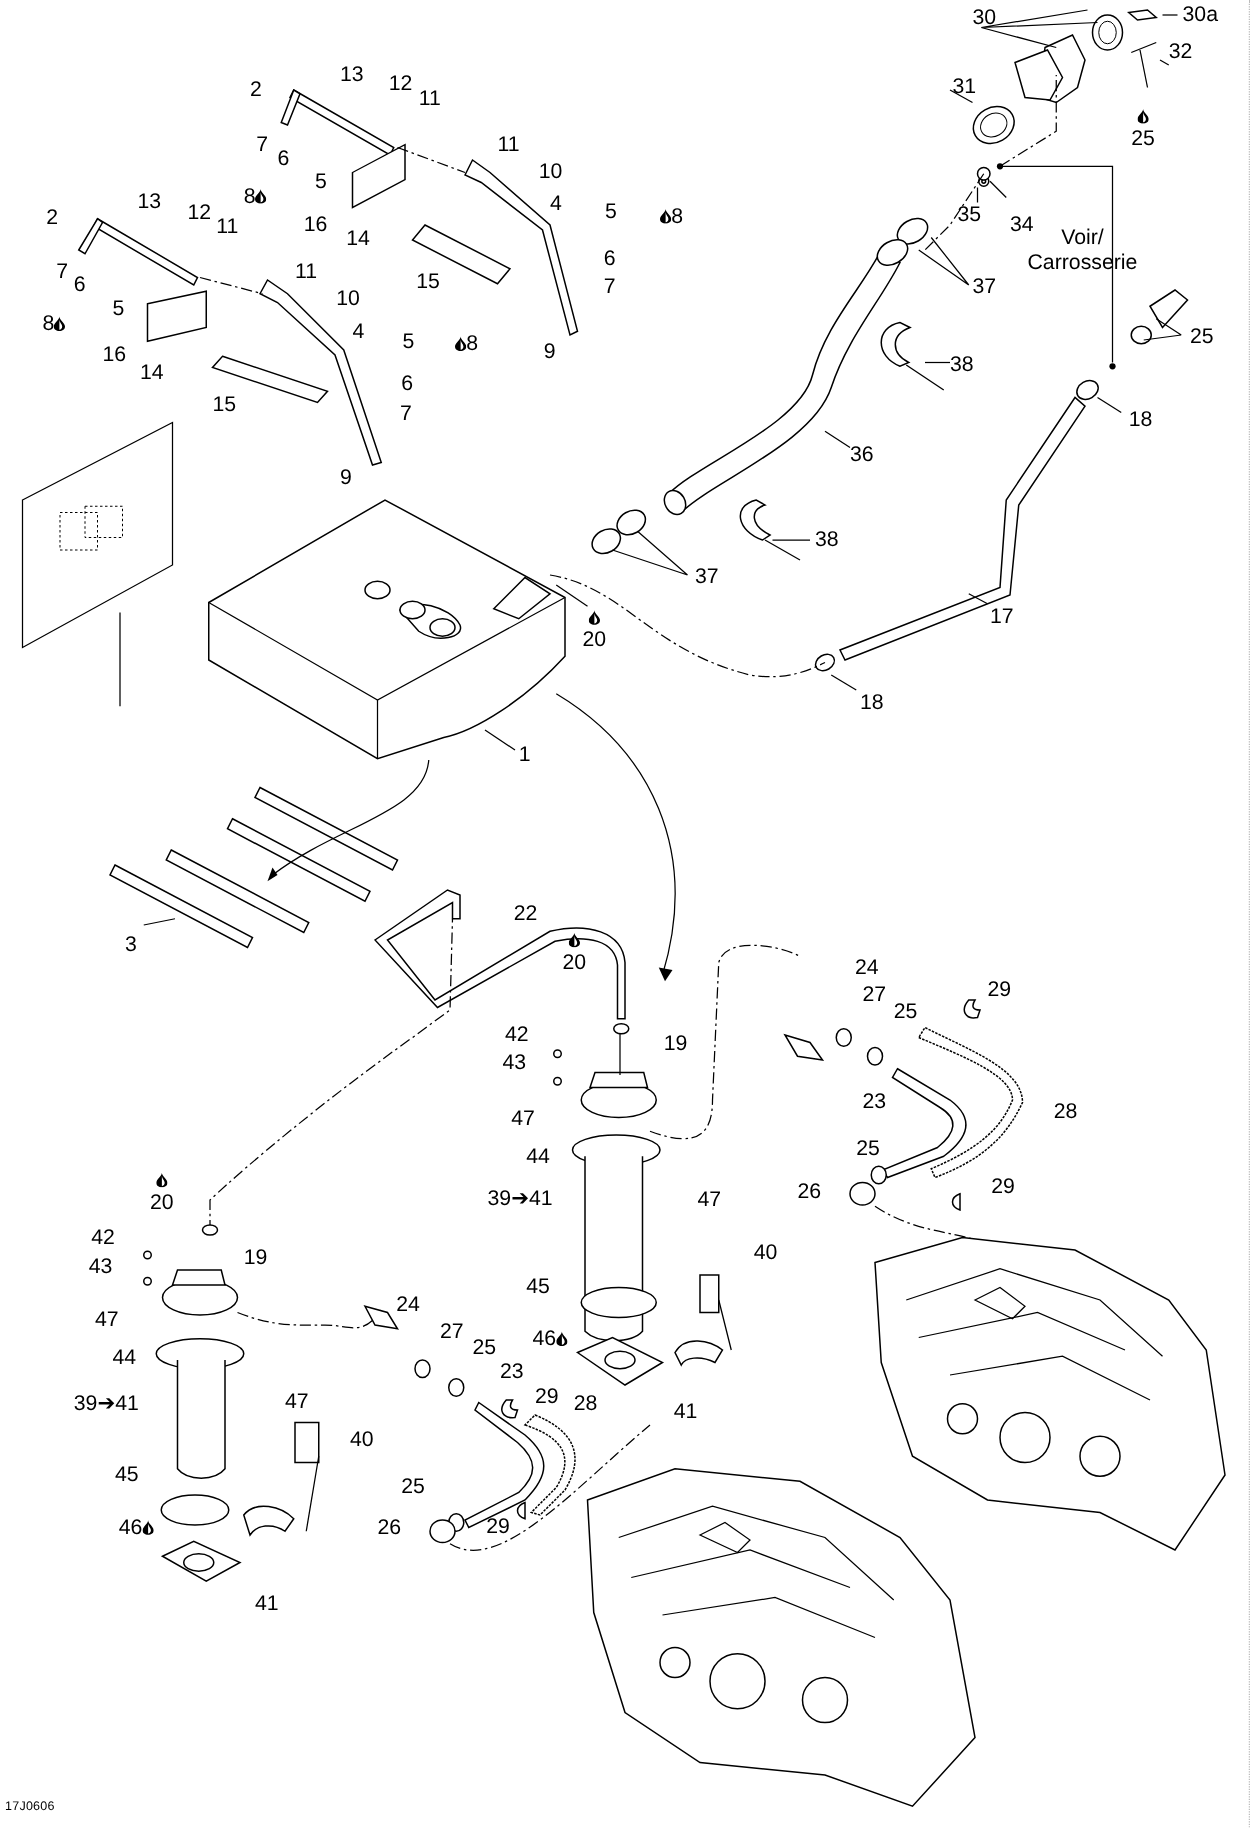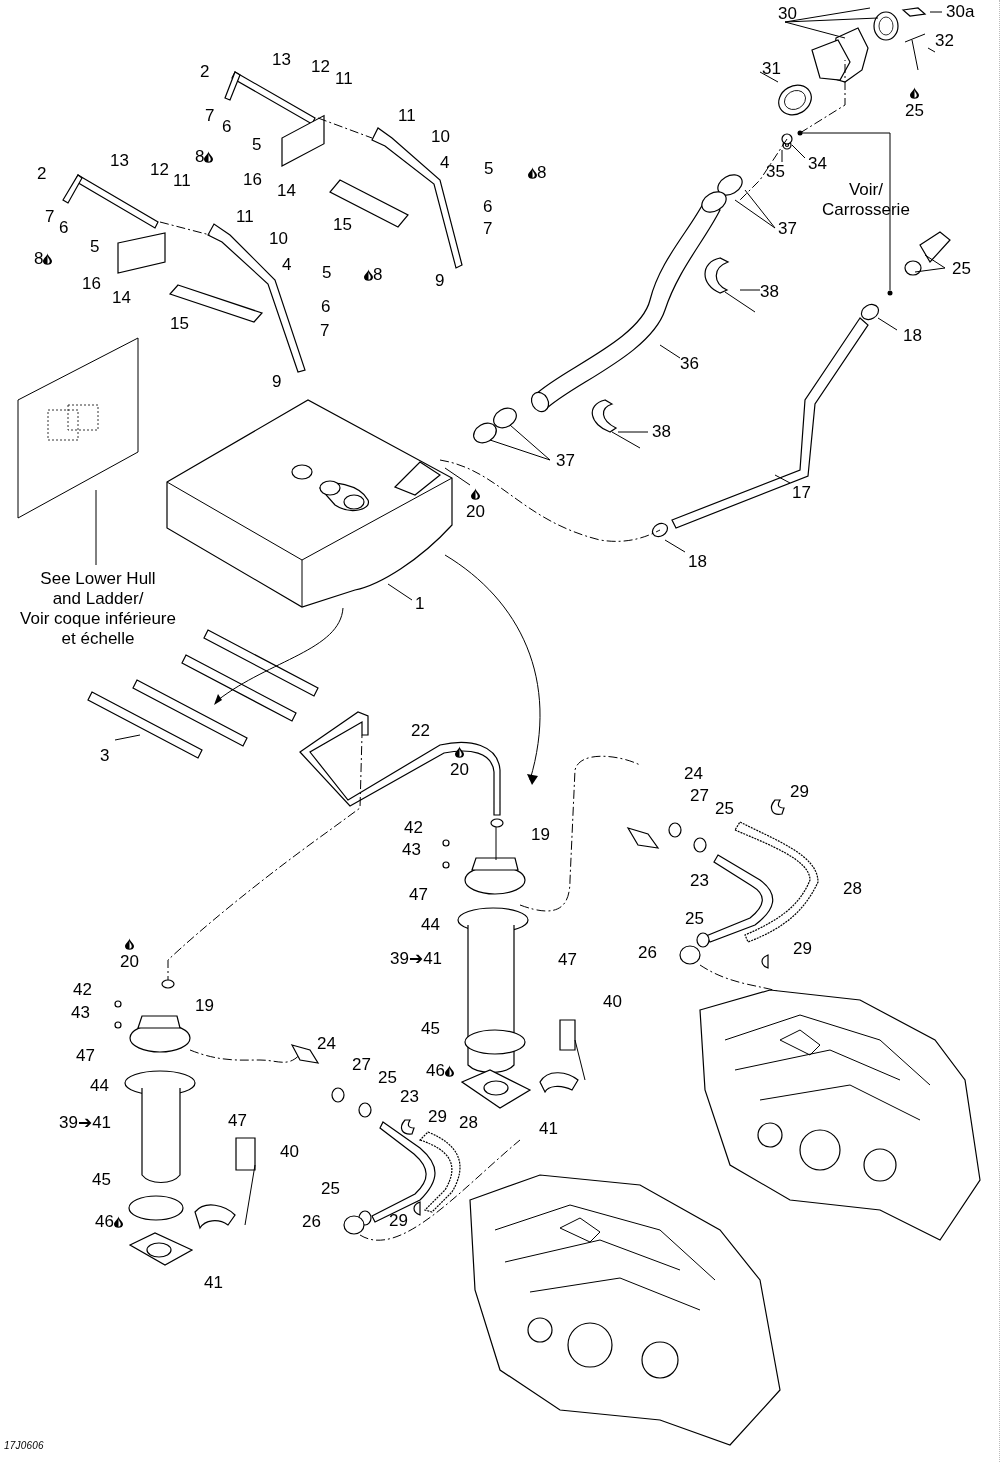--- a/index.html
+++ b/index.html
@@ -2,21 +2,21 @@
 <html><head>
 <meta charset="utf-8">
 <style>
   html, body { margin: 0; padding: 0; background: #ffffff; }
   body { width: 1000px; height: 1462px; position: relative; overflow: hidden;
          font-family: "Liberation Sans", "DejaVu Sans", sans-serif; color: #000; }
   #stage { position: absolute; left: 0; top: 0; width: 1000px; height: 1462px; }
   .callout { position: absolute; font-size: 17px; line-height: 18px; white-space: nowrap; color: #000; }
   .drop { display: inline-block; width: 9px; height: 12px; vertical-align: -1px; }
   .note { position: absolute; font-size: 17px; line-height: 20px; text-align: center; white-space: nowrap; }
-  .code { position: absolute; left: 4px; top: 1440px; font-size: 10px; letter-spacing: 0.2px; font-style: italic; }
+  .code { position: absolute; left: 4px; top: 1440px; font-size: 10px; letter-spacing: 0.2px; }
   .rborder { position: absolute; right: 0; top: 0; width: 1px; height: 1462px; border-right: 1px dotted #bbb; }
   svg .ln { stroke: #000; stroke-width: 1; fill: none; }
   svg .part { stroke: #000; stroke-width: 1.2; fill: #fff; }
   svg .dash { stroke: #000; stroke-width: 1; fill: none; stroke-dasharray: 9 3 2 3; }
   svg .thin { stroke: #000; stroke-width: 0.8; fill: none; }
   svg .dot { fill: #000; }
 </style>
 </head>
 <body>
 
@@ -240,40 +240,34 @@
     <line class="ln" x1="445" y1="468" x2="470" y2="485"></line>
     <line class="ln" x1="388" y1="584" x2="412" y2="600"></line>
     <line class="ln" x1="115" y1="740" x2="140" y2="735"></line>
   </g>
 </svg>
 
 <div class="note" style="left:822px;top:180px;">
   <div>Voir/</div>
   <div>Carrosserie</div>
 </div>
-<div class="note" style="left:0px;top:569px;width:196px;">
-  <div>See Lower Hull</div>
-  <div>and Ladder/</div>
-  <div>Voir coque inférieure</div>
-  <div>et échelle</div>
-</div>
 
 <div class="code">17J0606</div>
 <div class="rborder"></div>
 
 <div id="callouts">
       <div class="callout" style="left: 778px; top: 5px; text-align: right;"><span>30</span></div>
       <div class="callout" style="left: 946px; top: 3px;"><span>30a</span></div>
       <div class="callout" style="left: 762px; top: 60px;"><span>31</span></div>
       <div class="callout" style="left: 935px; top: 32px;"><span>32</span></div>
       <div class="callout" style="left: 905px; top: 84px; text-align: center;"><div style="text-align:center"><svg class="drop" viewBox="0 0 10 13">
             <path d="M5,0 C5,3 0,6 0,9 C0,11.5 2.2,13 5,13 C7.8,13 10,11.5 10,9 C10,6 5,3 5,0 Z" fill="#000"></path>
             <path d="M5,3 C5,5 7.5,7 7.5,9 C7.5,10.8 6.3,11.8 5,11.8 Z" fill="#fff"></path>
           </svg></div><span>25</span></div>
-      <div class="callout" style="left: 808px; top: 155px;"><span>34</span></div>
+      <div class="callout" style="left: 808px; top: 171px;"><span>34</span></div>
       <div class="callout" style="left: 766px; top: 163px;"><span>35</span></div>
       <div class="callout" style="left: 778px; top: 220px;"><span>37</span></div>
       <div class="callout" style="left: 760px; top: 283px;"><span>38</span></div>
       <div class="callout" style="left: 680px; top: 355px;"><span>36</span></div>
       <div class="callout" style="left: 952px; top: 260px;"><span>25</span></div>
       <div class="callout" style="left: 903px; top: 327px;"><span>18</span></div>
       <div class="callout" style="left: 556px; top: 452px;"><span>37</span></div>
       <div class="callout" style="left: 652px; top: 423px;"><span>38</span></div>
       <div class="callout" style="left: 792px; top: 484px;"><span>17</span></div>
       <div class="callout" style="left: 688px; top: 553px;"><span>18</span></div>

